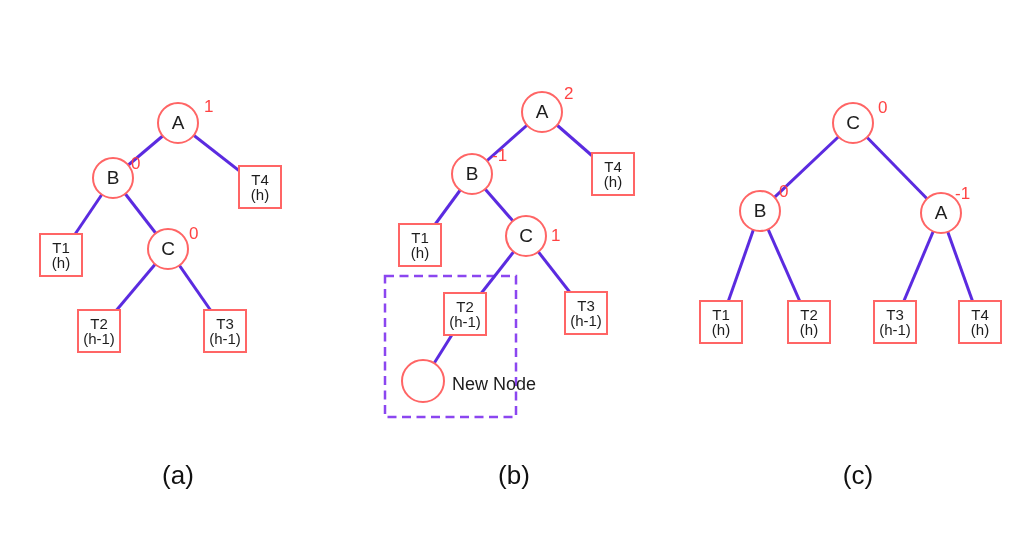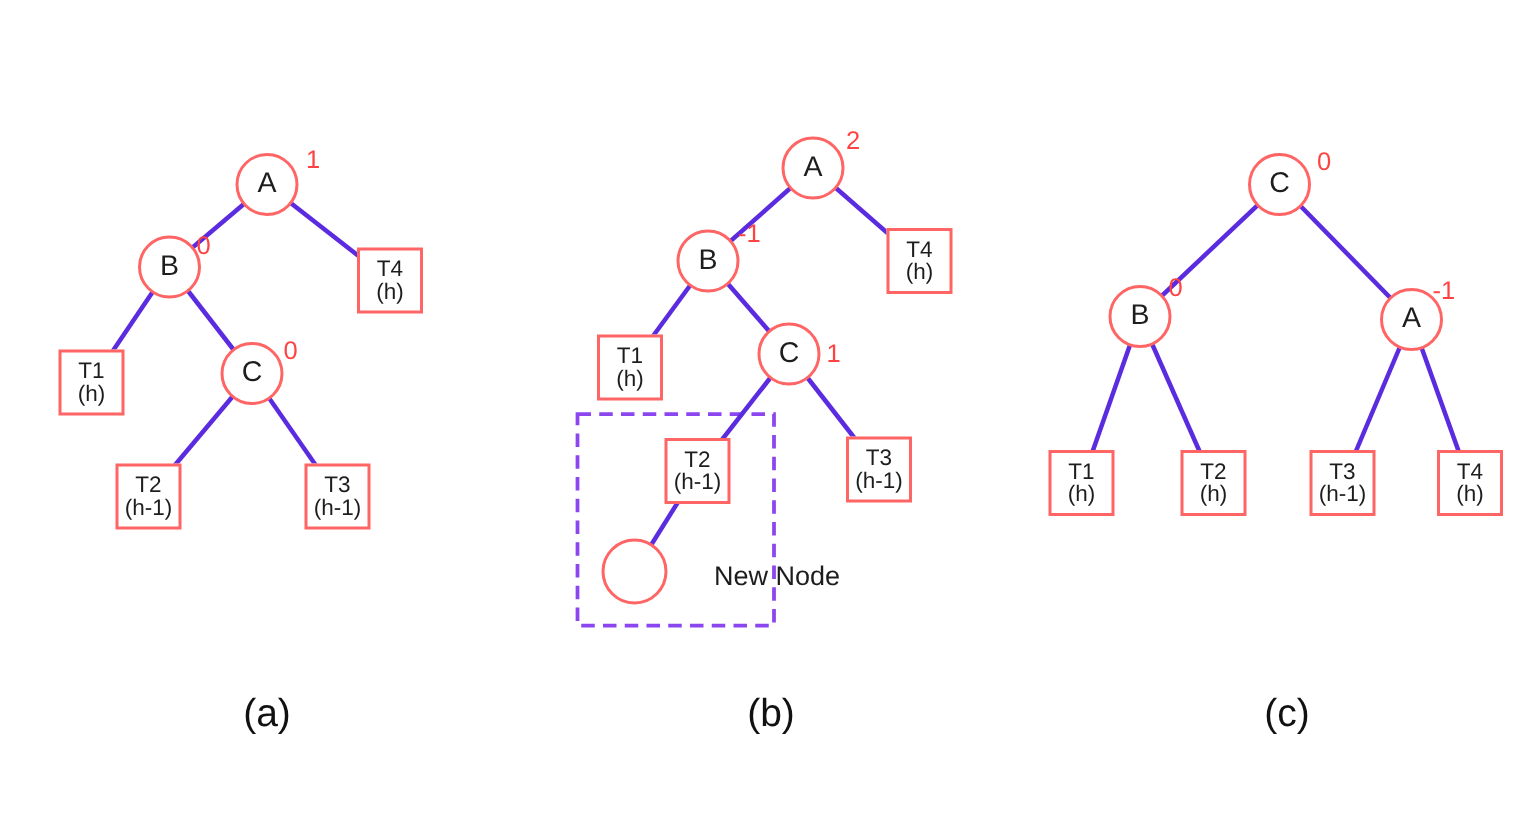--- a/index.html
+++ b/index.html
@@ -18,21 +18,21 @@
   .newnode{width:44px;height:44px;}
   .clabel{font-size:19px;color:var(--text,#1d1d1d);}
   .balance{position:absolute;font-size:17px;line-height:1;color:var(--balance-text,#ff4343);}
   .leaf{
     position:absolute;width:44px;height:44px;box-sizing:border-box;
     border:2px solid var(--node-stroke,#ff6565);background:#fff;
     display:flex;flex-direction:column;align-items:center;justify-content:center;text-align:center;
   }
   .leaf span{display:block;font-size:15px;line-height:15px;color:var(--text,#1d1d1d);white-space:nowrap;}
   .caption{position:absolute;transform:translateX(-50%);font-size:26px;line-height:1.1;color:#111;}
-  .newlabel{position:absolute;font-size:18px;color:var(--text,#1d1d1d);margin-left:24px;}
+  .newlabel{position:absolute;font-size:18px;color:var(--text,#1d1d1d);}
 </style>
 </head>
 <body>
 
 <div id="canvas">
 
   <svg id="edges" width="1024" height="546" viewBox="0 0 1024 546">
 
     <rect class="dashed" x="385" y="276" width="131" height="141"></rect>
 

